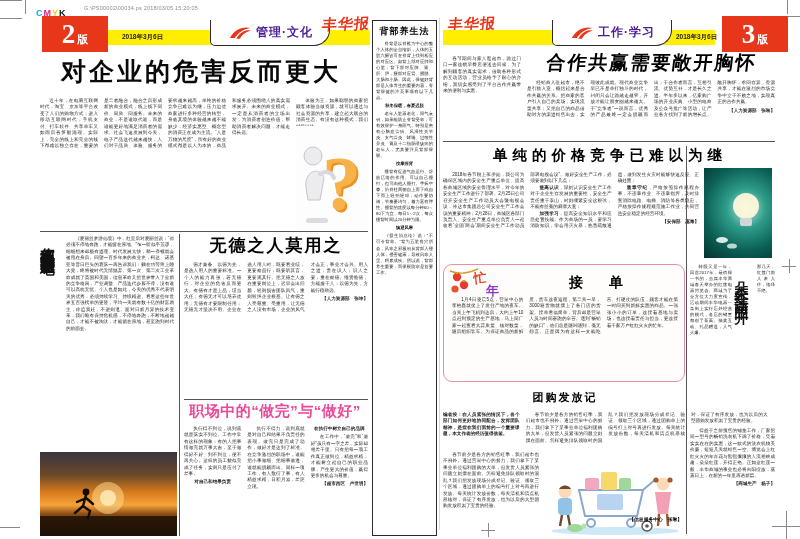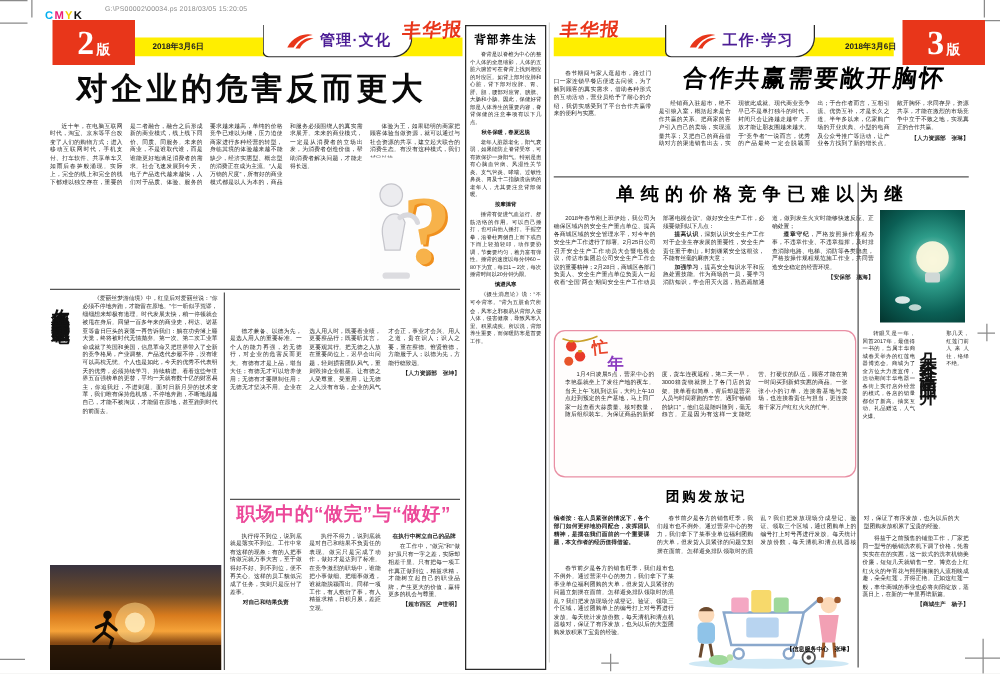--- a/index.html
+++ b/index.html
@@ -120,20 +120,21 @@
   <div class="abs photo runnerbg" style="left:40px;top:452px;width:137px;height:84px">
     <svg width="137" height="84" viewBox="0 0 137 84">
       <circle cx="68" cy="46" r="16" fill="#ffd98a" opacity="0.55"></circle>
       <circle cx="68" cy="46" r="8" fill="#ffeebf" opacity="0.8"></circle>
       <rect x="0" y="64" width="137" height="20" fill="#1c1006" opacity="0.85"></rect>
       <circle cx="46" cy="40" r="3.4" fill="#120b04"></circle>
       <path d="M46 43 L43 54 L35 61 M43 54 L50 59 L48 66 M44 47 L37 50 M46 46 L53 52" stroke="#120b04" stroke-width="2.4" fill="none" stroke-linecap="round"></path>
     </svg>
   </div>
 
+  <div class="abs h-kai" style="left:196px;top:234px;width:160px;font-size:17px;letter-spacing:2px">无德之人莫用之</div>
   <div class="abs body cols3" style="left:184px;top:262px;width:184px;height:134px">
     <p>德才兼备、以德为先，是选人用人的重要标准。一个人的能力再强，若无德行，对企业的危害反而更大。有德有才是上品，堪当大任；有德无才可以培养使用；无德有才要限制任用；无德无才坚决不用。企业在选人用人时，既要看业绩，更要察品行；既要听其言，更要观其行。把无德之人放在重要岗位上，迟早会出问题，轻则损害团队风气，重则毁掉企业根基。让有德之人受尊重、受重用，让无德之人没有市场，企业的风气才会正，事业才会兴。用人之道，贵在识人；识人之要，重在察德。惟贤惟德，方能服于人；以德为先，方能行稳致远。</p>
     <span class="byline">【人力资源部　张坤】</span>
   </div>
 
   <div class="rule" style="left:184px;top:399px;width:184px;height:1px"></div>
 
   <div class="abs" style="left:180px;top:402px;width:190px;font-size:15px;font-weight:bold;text-align:center;letter-spacing:0.5px;color:#ec4899">职场中的“做完”与“做好”</div>
   <div class="abs body cols3" style="left:184px;top:426px;width:184px;height:108px">
     <p>执行得不到位，说到底就是落实不到位。工作中常有这样的现象：有的人把事情做完就万事大吉，至于做得好不好、到不到位，便不再关心。这样的员工貌似完成了任务，实则只是应付了差事。</p>
@@ -152,21 +153,21 @@
       <p>老年人脏器老化，阳气衰弱，如果能防止脊背受寒，可有效保护一身阳气。特别是患有心脑血管病、风湿性关节炎、支气管炎、哮喘、过敏性鼻炎、胃及十二指肠溃疡病的老年人，尤其要注意背部保暖。</p>
       <b class="insub">按摩捶背</b>
       <p>捶背有促进气血运行、舒筋活络的作用。可以自己捶打，也可由他人捶打。手握空拳，沿脊柱两侧自上而下或自下而上轻拍轻叩，动作要协调，节奏要均匀，着力富有弹性。捶背的速度以每分钟60～80下为宜，每日1～2次，每次捶背时间以20分钟为限。</p>
       <b class="insub">慎避风寒</b>
       <p>《摄生消息论》说：“不可令背寒。”背为五脏俞穴所会，风寒之邪极易从背部入侵人体，侵害健康，导致风寒入里、积累成疾。所以说，背部养生重要，而保暖防寒是首要工作。</p>
     </div>
   </div>
 
   <div class="abs masthead" style="left:448px;top:15px">丰华报</div>
   <div class="abs ybar" style="left:443px;top:30px;width:272px;height:15px"></div>
-  <div class="abs tab" style="left:532px;top:20px;width:118px;height:25px">
+  <div class="abs tab" style="left:552px;top:20px;width:118px;height:25px">
     <svg width="26" height="16" viewBox="0 0 34 22">
       <path d="M3 18 C10 4 24 2 31 4 C20 6 13 12 10 18 Z" fill="#e8361a"></path>
       <path d="M12 19 C18 8 27 6 32 8 C24 10 19 14 17 19 Z" fill="#e8361a"></path>
     </svg>
     <span class="sectionname">工作·学习</span>
   </div>
   <div class="abs hdate" style="left:676px;top:33px">2018年3月6日</div>
   <div class="abs pagebox" style="left:722px;top:16px;width:66px;height:36px">
     <span class="num">3</span>
     <span class="ban">版</span>
@@ -204,20 +205,21 @@
     <svg class="abs" style="left:4px;top:2px" width="52" height="32" viewBox="0 0 52 32">
       <path d="M2 4 C12 8 20 6 30 2" stroke="#c9a02a" stroke-width="1.4" fill="none"></path>
       <circle cx="9" cy="10" r="4.2" fill="#e83a2a"></circle>
         <rect x="7.6" y="5" width="2.8" height="2" fill="#d4a017"></rect>
       <circle cx="16" cy="18" r="4.2" fill="#e83a2a"></circle>
         <rect x="14.6" y="13" width="2.8" height="2" fill="#d4a017"></rect>
       <circle cx="7" cy="22" r="3.6" fill="#e8552a"></circle>
       <text x="26" y="16" font-size="13" font-weight="bold" fill="#e8452a" transform="rotate(-6 26 16)">忙</text>
       <text x="38" y="28" font-size="13" font-weight="bold" fill="#8a3bbf">年</text>
     </svg>
+    <div class="abs h-kai" style="left:90px;top:9px;width:130px;font-size:14px;letter-spacing:6px">接　单</div>
     <div class="abs body cols3" style="left:8px;top:32px;width:226px;height:80px">
       <p>1月4日凌晨5点，营采中心的李艳磊就坐上了发往产地的夜车。当天上午飞机到达后，大约上午10点赶到预定的生产基地，马上同厂家一起查看大蒜质量、核对数量，随后组织装车。为保证商品的新鲜度，货车连夜返程，第二天一早，3000箱货物就摆上了各门店的货架。接单看似简单，背后却是营采人员与时间赛跑的辛苦。遇到“畅销的缺口”，他们总是随叫随到，毫无怨言。正是因为有这样一支能吃苦、打硬仗的队伍，顾客才能在第一时间买到新鲜实惠的商品。一张张小小的订单，连接着基地与卖场，也连接着责任与担当，更连接着千家万户红红火火的忙年。</p>
     </div>
   </div>
 
   <div class="abs h-kai" style="left:480px;top:390px;width:170px;font-size:11px;letter-spacing:2px">团购发放记</div>
   <div class="abs body cols3" style="left:443px;top:412px;width:242px;height:38px">
     <p style="text-indent:0"><b>编者按：</b><b>在人员紧张的情况下，各个部门如何更好地协同配合，发挥团队精神，是摆在我们面前的一个重要课题，本文作者的经历值得借鉴。</b></p>
     <p>春节前夕是各方的销售旺季，我们超市也不例外。通过营采中心的努力，我们拿下了某事业单位福利团购的大单，但发货人员紧张的问题立刻摆在面前。怎样避免排队领取时的混乱？我们把发放现场分成登记、验证、领取三个区域，通过团购单上的编号打上对号再进行发放。每天统计发放份数，每天清机和清点机器核对，保证了有序发放，也为以后的大型团购发放积累了宝贵的经验。</p>
   </div>

